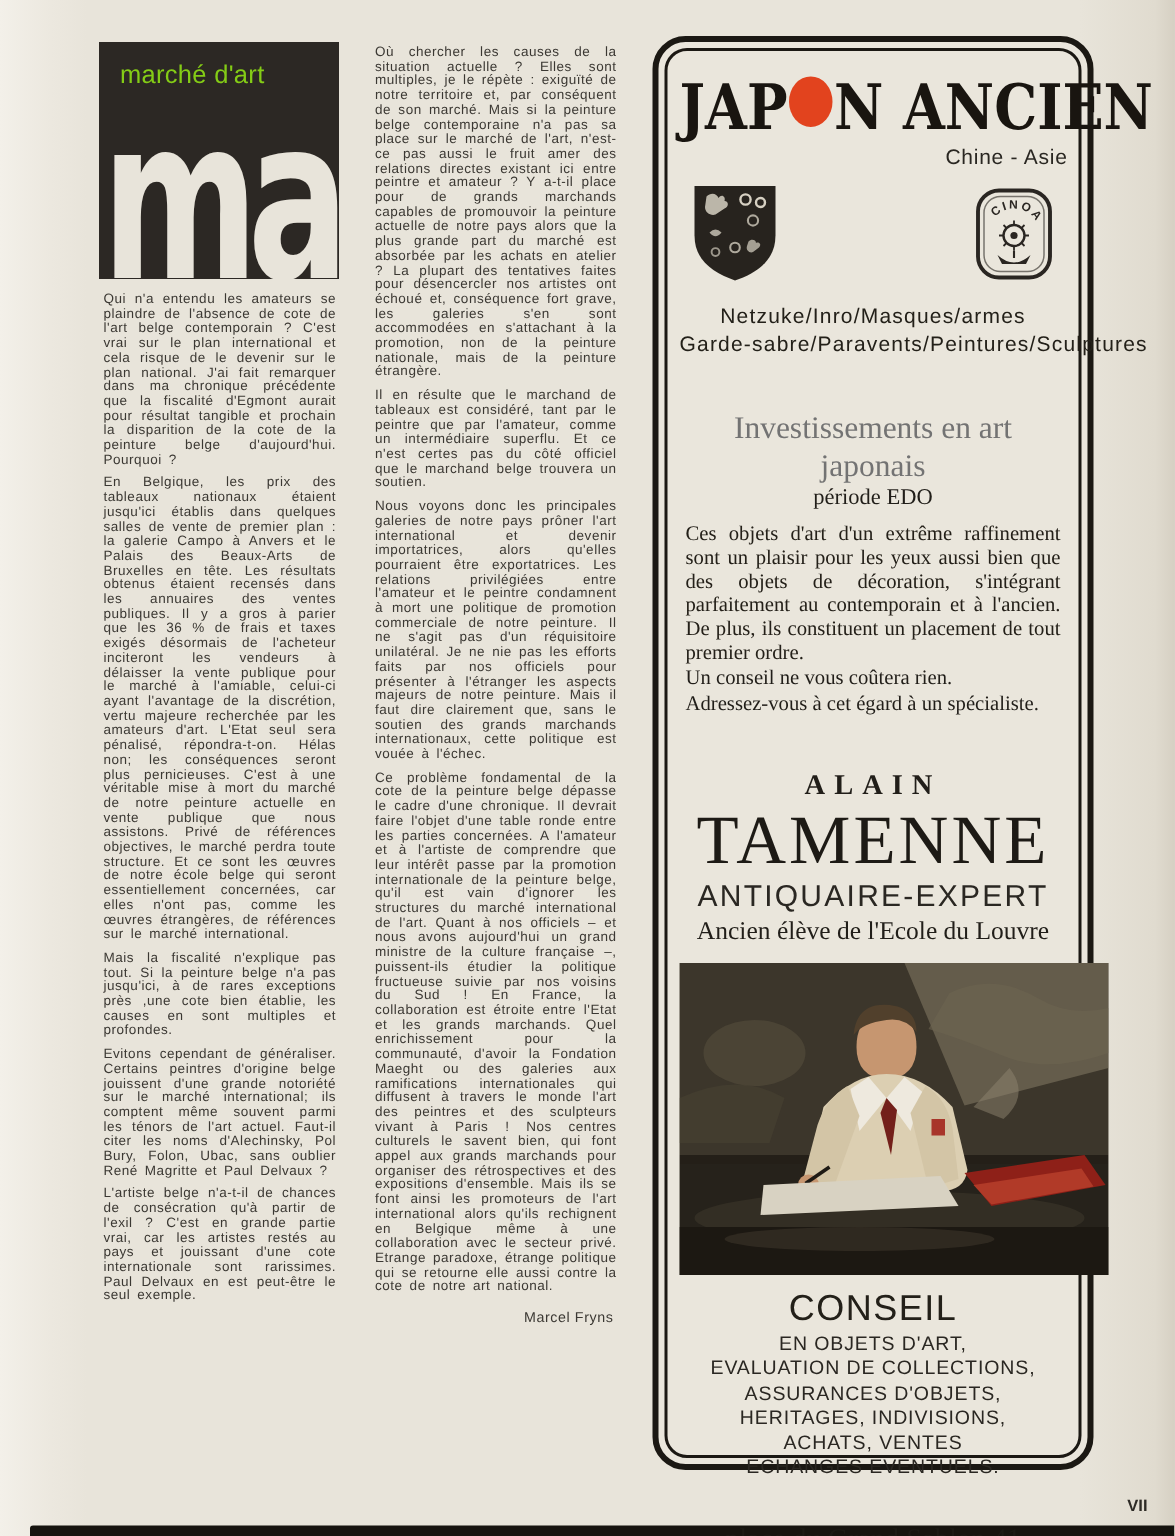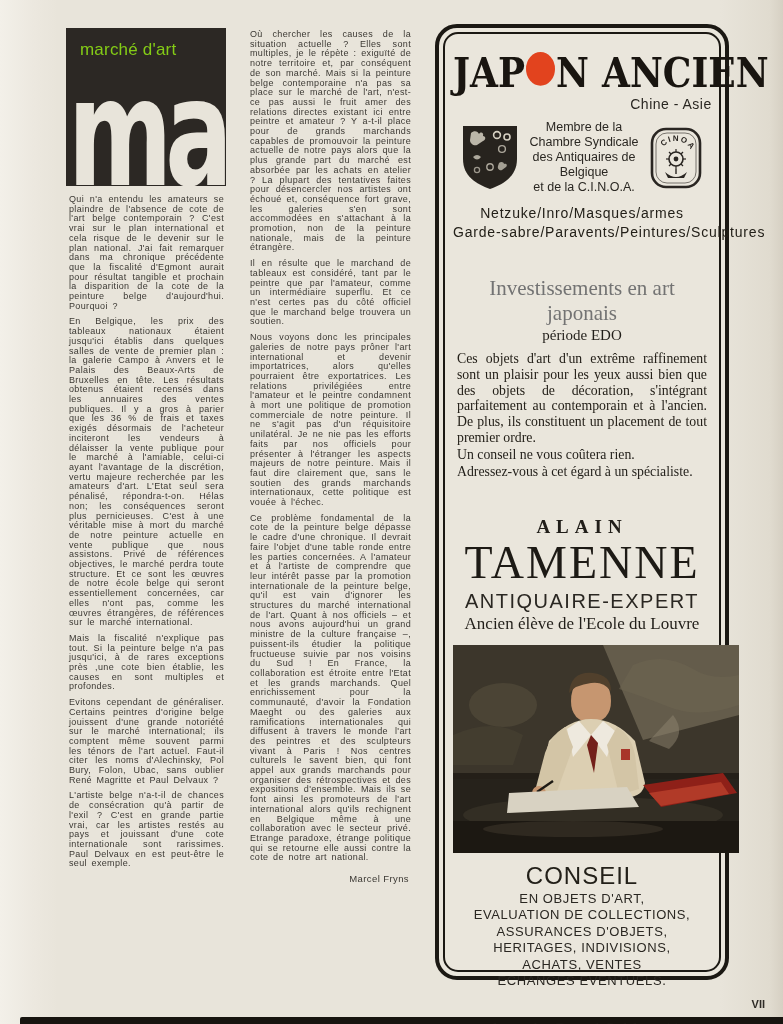--- a/index.html
+++ b/index.html
@@ -125,25 +125,20 @@
           <path d="M4 3 h54 v33 c0 17 -13 25 -27 30 C17 61 4 53 4 36 Z" fill="#27231e"></path>
           <path d="M12 10 c3 -3 7 -2 8 1 c2 -3 5 -1 4 2 c3 0 3 4 0 5 l-6 4 c-3 1 -7 -1 -7 -5 Z" fill="#d6d0c2" opacity="0.85"></path>
           <circle cx="38" cy="12" r="3.4" fill="none" stroke="#d6d0c2" stroke-width="1.6"></circle>
           <circle cx="48" cy="14" r="3" fill="none" stroke="#d6d0c2" stroke-width="1.6"></circle>
           <circle cx="43" cy="26" r="3.4" fill="none" stroke="#cfc9bb" stroke-width="1.4" opacity="0.8"></circle>
           <path d="M14 34 q4 -4 8 0 q-4 5 -8 0 Z" fill="#cfc9bb" opacity="0.8"></path>
           <circle cx="31" cy="44" r="3.2" fill="none" stroke="#cfc9bb" stroke-width="1.4" opacity="0.8"></circle>
           <path d="M40 40 c2 -2 5 -1 5 1 c2 -1 4 1 2 3 l-4 3 c-2 1 -5 -1 -4 -4 Z" fill="#cfc9bb" opacity="0.75"></path>
           <circle cx="18" cy="47" r="2.6" fill="none" stroke="#cfc9bb" stroke-width="1.3" opacity="0.7"></circle>
         </svg>
-        <div class="member-text">
-          <div>Membre de la Chambre Syndicale</div>
-          <div>des Antiquaires de Belgique</div>
-          <div>et de la C.I.N.O.A.</div>
-        </div>
         <svg class="seal" width="58" height="72" viewBox="0 0 58 72">
           <rect x="5" y="7" width="48" height="58" rx="14" fill="none" stroke="#2a2622" stroke-width="2.6"></rect>
           <rect x="9" y="11" width="40" height="50" rx="11" fill="none" stroke="#2a2622" stroke-width="1" opacity="0.6"></rect>
           <path id="sealArc" d="M14 28 A17 17 0 0 1 44 28" fill="none"></path>
           <text font-family="Liberation Sans, sans-serif" font-size="8" font-weight="bold" fill="#2a2622" letter-spacing="1.5">
             <textPath href="#sealArc" startOffset="4">CINOA</textPath>
           </text>
           <circle cx="29" cy="37" r="7" fill="none" stroke="#2a2622" stroke-width="1.6"></circle>
           <circle cx="29" cy="37" r="2.4" fill="#2a2622"></circle>
           <g stroke="#2a2622" stroke-width="1.2">

